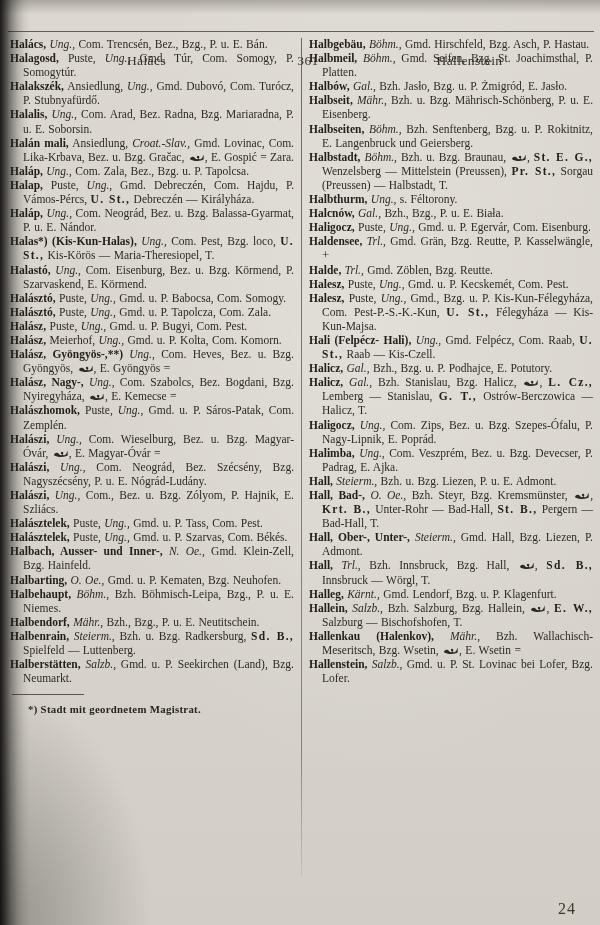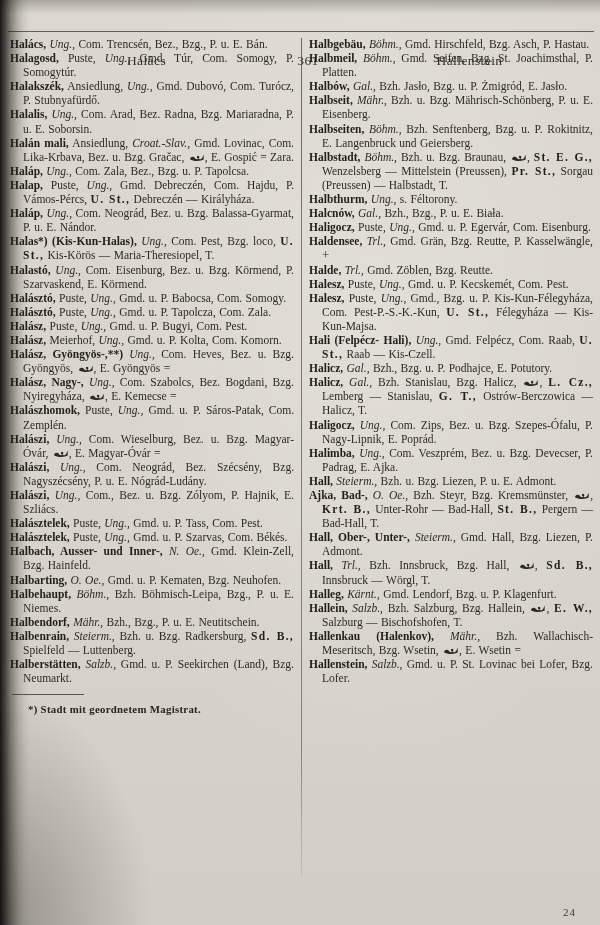--- a/index.html
+++ b/index.html
@@ -66,21 +66,21 @@
     width:72px;height:0;border-top:1.3px solid rgba(58,55,48,0.8);
     margin:0 0 7px 2px;
   }
   .footnote{
     margin:0 0 1px 18px;
     font-size:10.8px;line-height:14px;font-weight:bold;color:#26251f;
     letter-spacing:0.3px;
   }
   .signature-mark{
     position:absolute;right:24px;bottom:7px;
-    font-size:11px;color:#3a382f;letter-spacing:1px;
+    font-size:16px;color:#3a382f;letter-spacing:1px;
   }
 </style>
 </head>
 <body>
 
 <div class="page">
   <div class="gutter-shadow"></div>
   <div class="top-shadow"></div>
 
   <div class="running-head">
@@ -151,21 +151,21 @@
         <p class="entry"><span class="seg-b">Halesz,</span><span class="seg-n"> Puste, </span><span class="seg-i">Ung.,</span><span class="seg-n"> Gmd. u. P. Kecskemét, Com. Pest.</span></p>
         <p class="entry"><span class="seg-b">Halesz,</span><span class="seg-n"> Puste, </span><span class="seg-i">Ung.,</span><span class="seg-n"> Gmd., Bzg. u. P. Kis-Kun-Félegyháza, Com. Pest-P.-S.-K.-Kun, </span><span class="seg-sb">U. St.,</span><span class="seg-n"> Félegyháza — Kis-Kun-Majsa.</span></p>
         <p class="entry"><span class="seg-b">Hali (Felpécz- Hali),</span><span class="seg-i"> Ung.,</span><span class="seg-n"> Gmd. Felpécz, Com. Raab, </span><span class="seg-sb">U. St.,</span><span class="seg-n"> Raab — Kis-Czell.</span></p>
         <p class="entry"><span class="seg-b">Halicz,</span><span class="seg-i"> Gal.,</span><span class="seg-n"> Bzh., Bzg. u. P. Podhajce, E. Potutory.</span></p>
         <p class="entry"><span class="seg-b">Halicz,</span><span class="seg-i"> Gal.,</span><span class="seg-n"> Bzh. Stanislau, Bzg. Halicz, </span><svg class="ph-svg" width="15" height="9" viewBox="0 0 22 13">
             <path d="M1.5 9 C1.5 6 4 4.8 6.2 5.4 C8.6 6 9.4 9 12 9 C14.6 9 15.6 6.8 15 5.2 C14.4 3.4 12 3.6 11.6 5.2 C11.2 7 13 9 15.6 9 C17.6 9 19 8 19.6 6.4 L21.5 2.2 L21.5 9.6 C17.5 12.4 5.5 12.4 1.5 9 Z" fill="#2b2a25"></path>
           </svg><span class="seg-n">, </span><span class="seg-sb">L. Cz.,</span><span class="seg-n"> Lemberg — Stanislau, </span><span class="seg-sb">G. T.,</span><span class="seg-n"> Ostrów-Berczowica — Halicz, T.</span></p>
         <p class="entry"><span class="seg-b">Haligocz,</span><span class="seg-i"> Ung.,</span><span class="seg-n"> Com. Zips, Bez. u. Bzg. Szepes-Ófalu, P. Nagy-Lipnik, E. Poprád.</span></p>
         <p class="entry"><span class="seg-b">Halimba,</span><span class="seg-i"> Ung.,</span><span class="seg-n"> Com. Veszprém, Bez. u. Bzg. Devecser, P. Padrag, E. Ajka.</span></p>
         <p class="entry"><span class="seg-b">Hall,</span><span class="seg-i"> Steierm.,</span><span class="seg-n"> Bzh. u. Bzg. Liezen, P. u. E. Admont.</span></p>
-        <p class="entry"><span class="seg-b">Ajka, Bad-,</span><span class="seg-i"> O. Oe.,</span><span class="seg-n"> Bzh. Steyr, Bzg. Kremsmünster, </span><svg class="ph-svg" width="15" height="9" viewBox="0 0 22 13">
+        <p class="entry"><span class="seg-b">Hall, Bad-,</span><span class="seg-i"> O. Oe.,</span><span class="seg-n"> Bzh. Steyr, Bzg. Kremsmünster, </span><svg class="ph-svg" width="15" height="9" viewBox="0 0 22 13">
             <path d="M1.5 9 C1.5 6 4 4.8 6.2 5.4 C8.6 6 9.4 9 12 9 C14.6 9 15.6 6.8 15 5.2 C14.4 3.4 12 3.6 11.6 5.2 C11.2 7 13 9 15.6 9 C17.6 9 19 8 19.6 6.4 L21.5 2.2 L21.5 9.6 C17.5 12.4 5.5 12.4 1.5 9 Z" fill="#2b2a25"></path>
           </svg><span class="seg-n">, </span><span class="seg-sb">Krt. B.,</span><span class="seg-n"> Unter-Rohr — Bad-Hall, </span><span class="seg-sb">St. B.,</span><span class="seg-n"> Pergern — Bad-Hall, T.</span></p>
         <p class="entry"><span class="seg-b">Hall, Ober-, Unter-,</span><span class="seg-i"> Steierm.,</span><span class="seg-n"> Gmd. Hall, Bzg. Liezen, P. Admont.</span></p>
         <p class="entry"><span class="seg-b">Hall,</span><span class="seg-i"> Trl.,</span><span class="seg-n"> Bzh. Innsbruck, Bzg. Hall, </span><svg class="ph-svg" width="15" height="9" viewBox="0 0 22 13">
             <path d="M1.5 9 C1.5 6 4 4.8 6.2 5.4 C8.6 6 9.4 9 12 9 C14.6 9 15.6 6.8 15 5.2 C14.4 3.4 12 3.6 11.6 5.2 C11.2 7 13 9 15.6 9 C17.6 9 19 8 19.6 6.4 L21.5 2.2 L21.5 9.6 C17.5 12.4 5.5 12.4 1.5 9 Z" fill="#2b2a25"></path>
           </svg><span class="seg-n">, </span><span class="seg-sb">Sd. B.,</span><span class="seg-n"> Innsbruck — Wörgl, T.</span></p>
         <p class="entry"><span class="seg-b">Halleg,</span><span class="seg-i"> Kärnt.,</span><span class="seg-n"> Gmd. Lendorf, Bzg. u. P. Klagenfurt.</span></p>
         <p class="entry"><span class="seg-b">Hallein,</span><span class="seg-i"> Salzb.,</span><span class="seg-n"> Bzh. Salzburg, Bzg. Hallein, </span><svg class="ph-svg" width="15" height="9" viewBox="0 0 22 13">
             <path d="M1.5 9 C1.5 6 4 4.8 6.2 5.4 C8.6 6 9.4 9 12 9 C14.6 9 15.6 6.8 15 5.2 C14.4 3.4 12 3.6 11.6 5.2 C11.2 7 13 9 15.6 9 C17.6 9 19 8 19.6 6.4 L21.5 2.2 L21.5 9.6 C17.5 12.4 5.5 12.4 1.5 9 Z" fill="#2b2a25"></path>
           </svg><span class="seg-n">, </span><span class="seg-sb">E. W.,</span><span class="seg-n"> Salzburg — Bischofshofen, T.</span></p>

